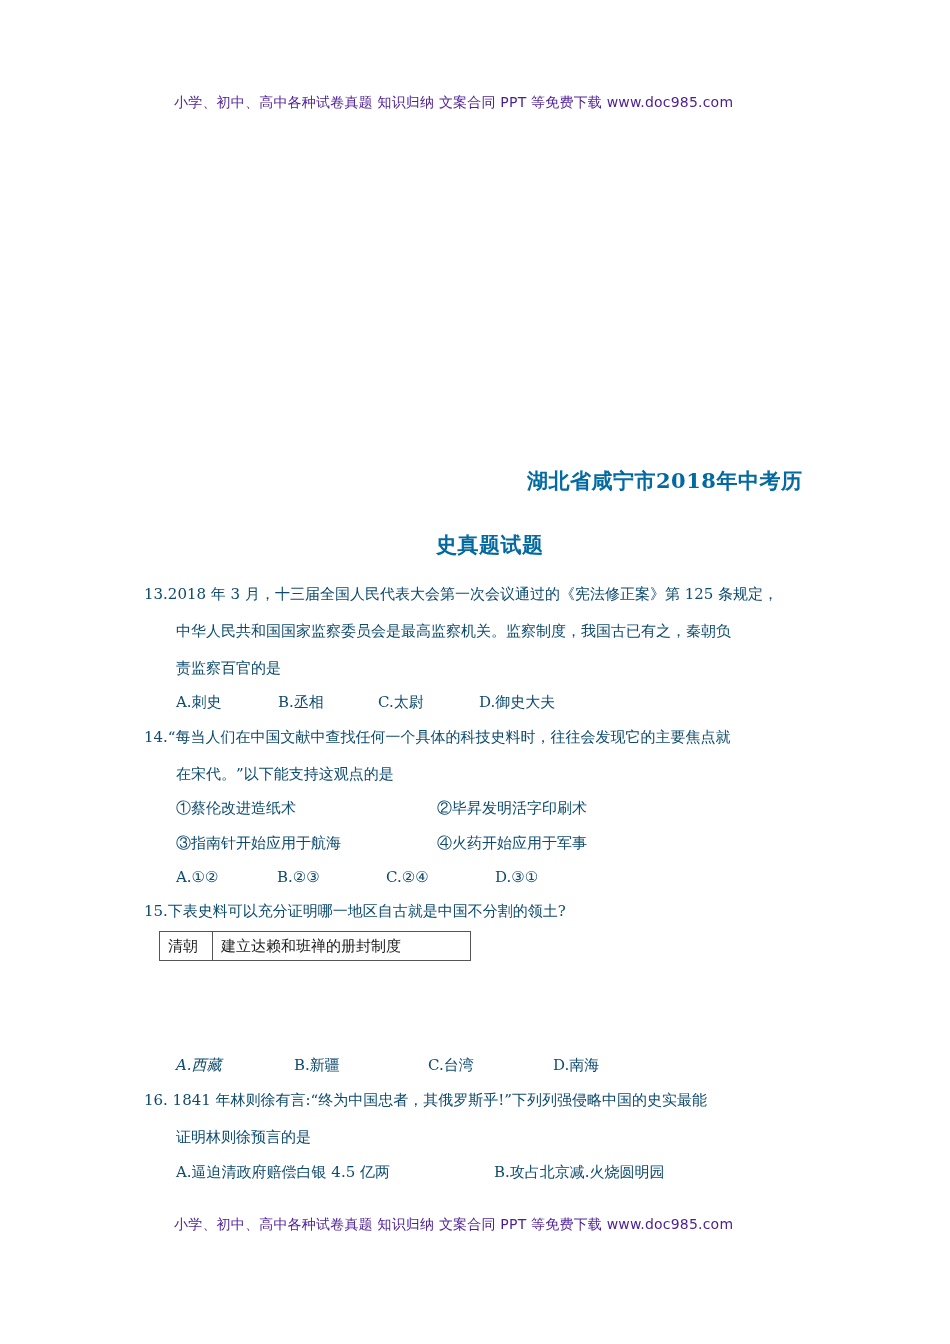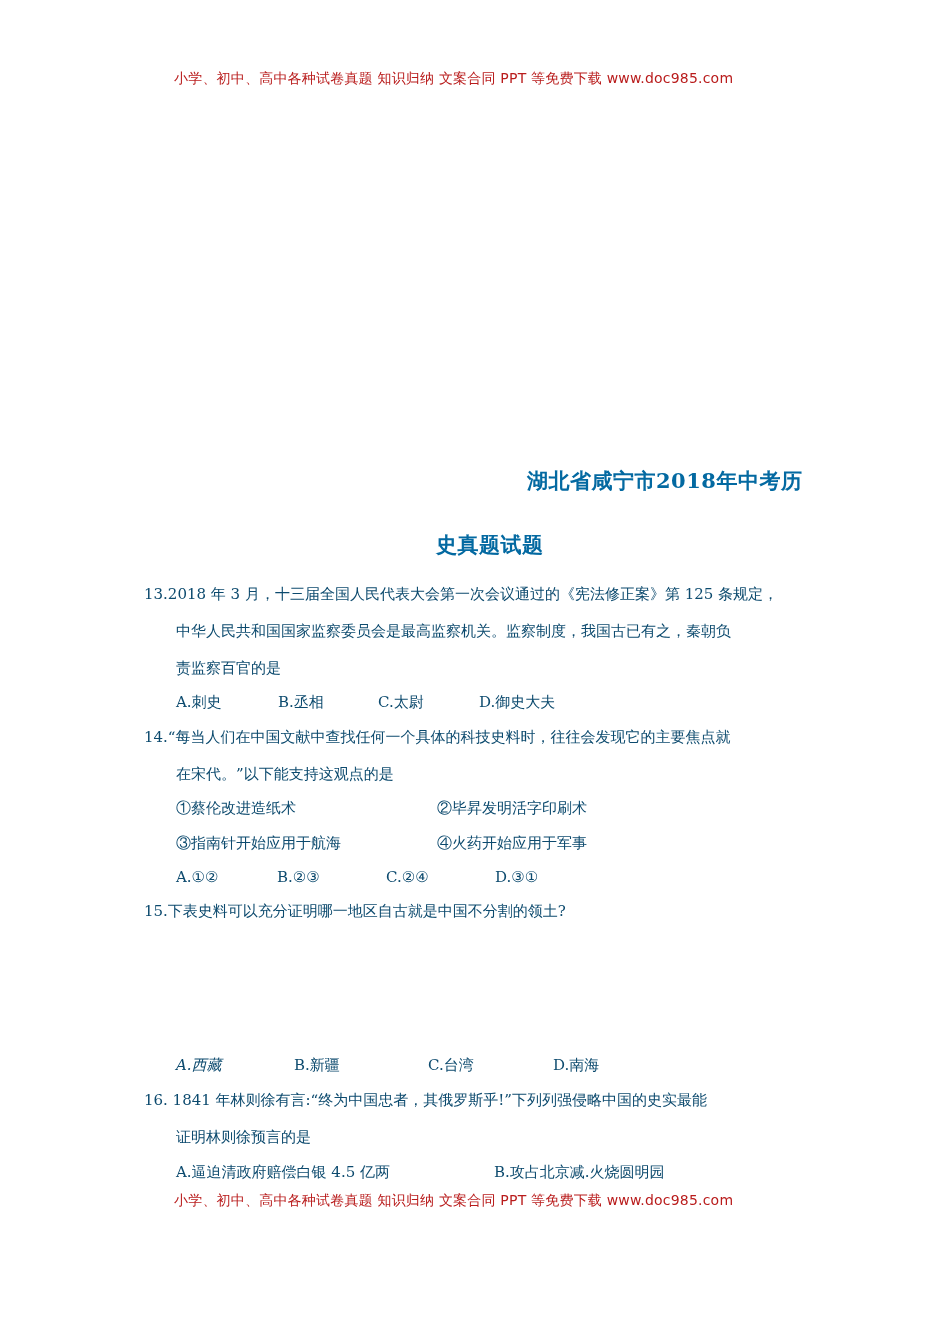--- a/index.html
+++ b/index.html
@@ -12,22 +12,23 @@
       height: 1344px;
       position: relative;
       overflow: hidden;
       font-family: "DejaVu Serif", "Liberation Serif", serif;
       color: #1a1a1a;
     }
     .abs { position: absolute; white-space: nowrap; }
     .banner {
       font-family: "DejaVu Sans", "Liberation Sans", sans-serif;
       font-size: 14px;
-      color: #b91c1c;
+      color: #4c1d95;
       letter-spacing: 0.2px;
+      margin-top: 24px;
     }
     .title {
       font-family: "DejaVu Serif", "Liberation Serif", serif;
       font-weight: bold;
       color: #0369a1;
       font-size: 21px;
       letter-spacing: 0.5px;
     }
     .q {
       font-size: 15px;
@@ -81,20 +82,24 @@
   <div class="abs q" style="left:277px; top:867px;">B.②③</div>
   <div class="abs q" style="left:386px; top:867px;">C.②④</div>
   <div class="abs q" style="left:495px; top:867px;">D.③①</div>
 </div>
 
 <div>
   <div class="abs q" style="left:144px; top:901px;">15.下表史料可以充分证明哪一地区自古就是中国不分割的领土?</div>
 
   <table class="hist">
     <tbody>
+    <tr>
+      <td class="dyn">清朝</td>
+      <td>建立达赖和班禅的册封制度</td>
+    </tr>
   </tbody>
     </table>
 
   <div class="abs q" style="left:176px; top:1055px;font-style:italic;">A.西藏</div>
   <div class="abs q" style="left:294px; top:1055px;">B.新疆</div>
   <div class="abs q" style="left:428px; top:1055px;">C.台湾</div>
   <div class="abs q" style="left:553px; top:1055px;">D.南海</div>
 </div>
 
 <div>

